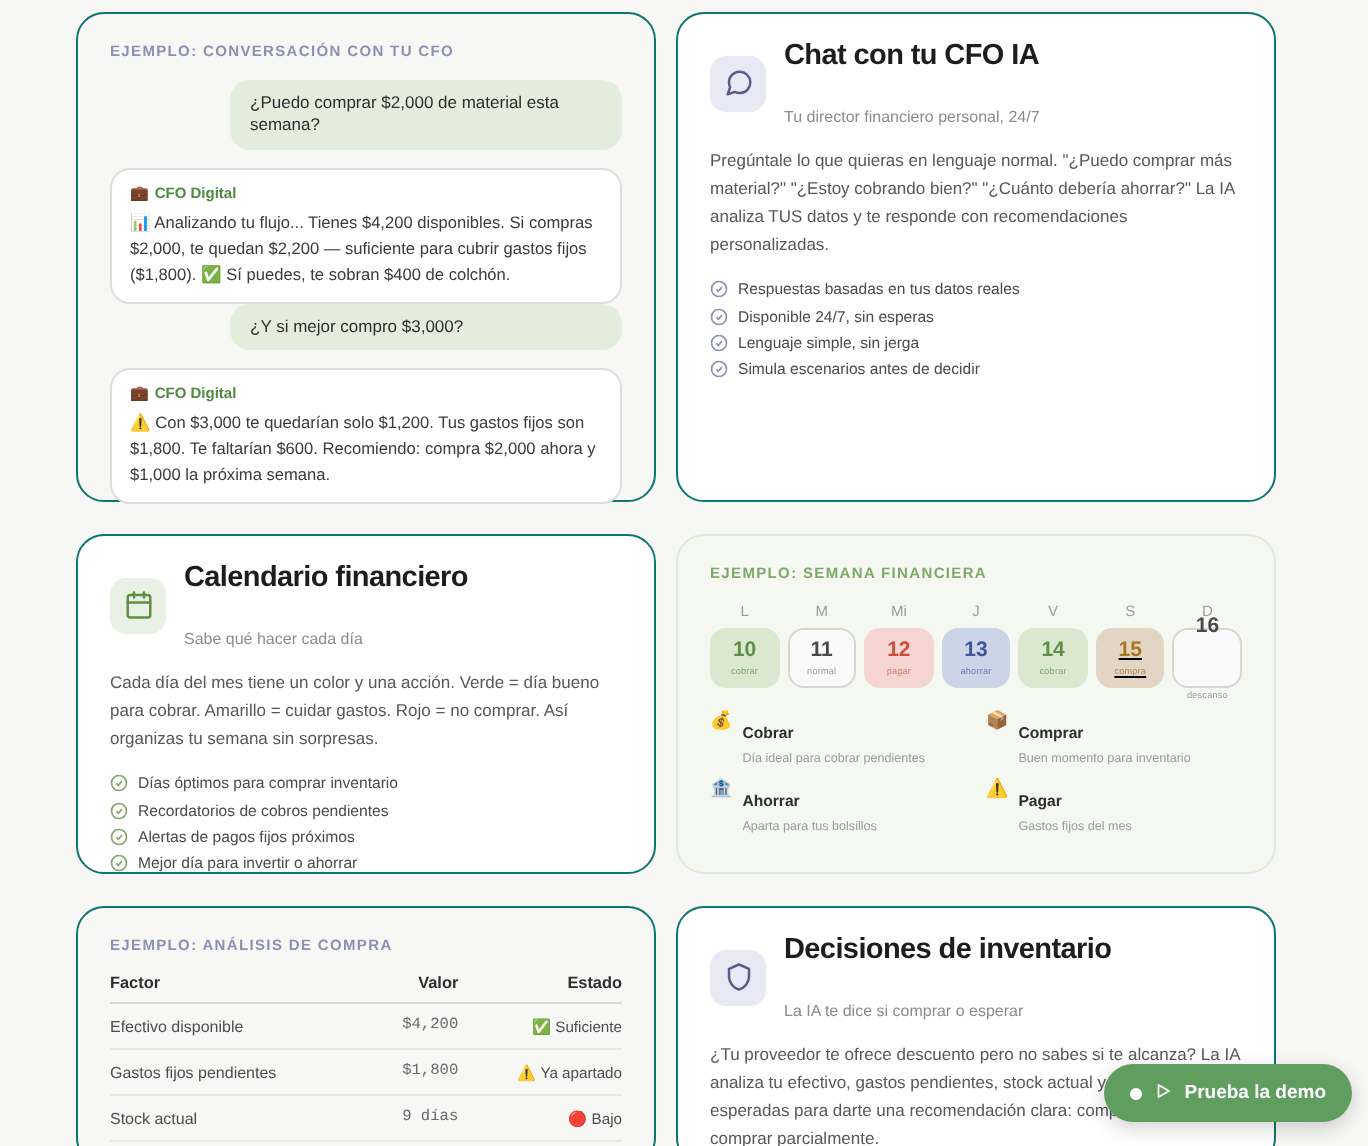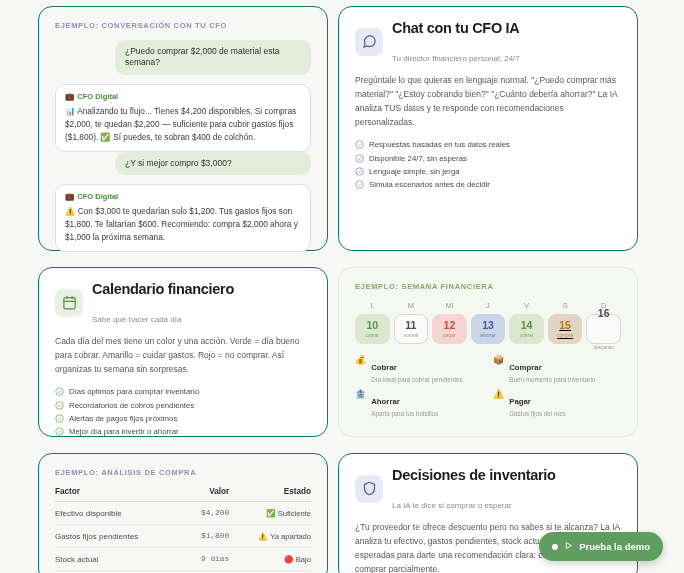--- a/index.html
+++ b/index.html
@@ -179,21 +179,21 @@
   td {
     font-size: 8px; color: #4d4d4f;
     padding: 6.5px 0; border-bottom: 1px solid #e7e7e5;
   }
   td.v { color: #6a6a6c; font-size: 7.8px; }
   .badge { font-size: 7.6px; white-space: nowrap; }
 
   
   .demo-btn {
     position: absolute;
-    right: 21px; bottom: 12px;
+    right: 8px; bottom: 12px;
     background: #5f9e5e;
     color: #ffffff;
     border: none;
     border-radius: 18px;
     height: 29px;
     padding: 0 13px;
     display: flex; align-items: center; gap: 6px;
     font-size: 9.5px; font-weight: 700;
     box-shadow: 0 3px 10px rgba(0,0,0,.18);
     cursor: pointer;

